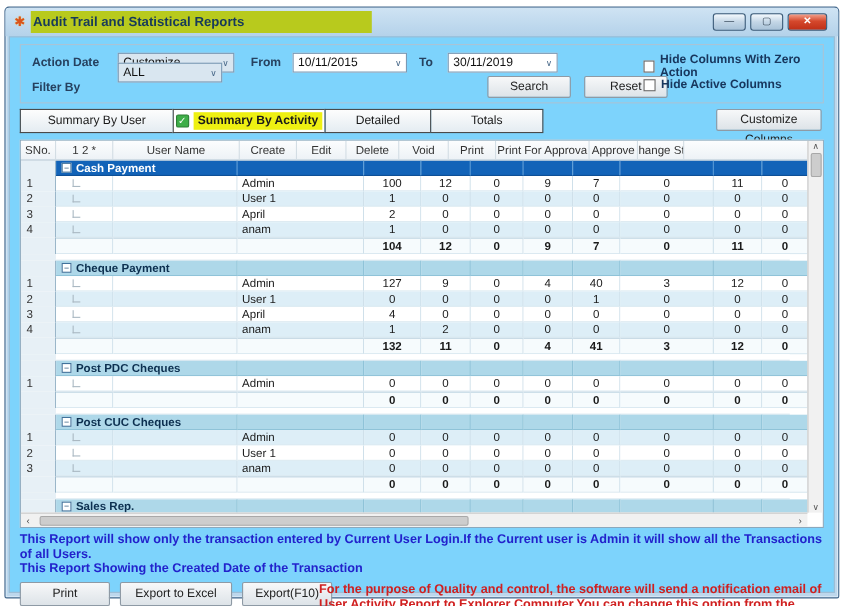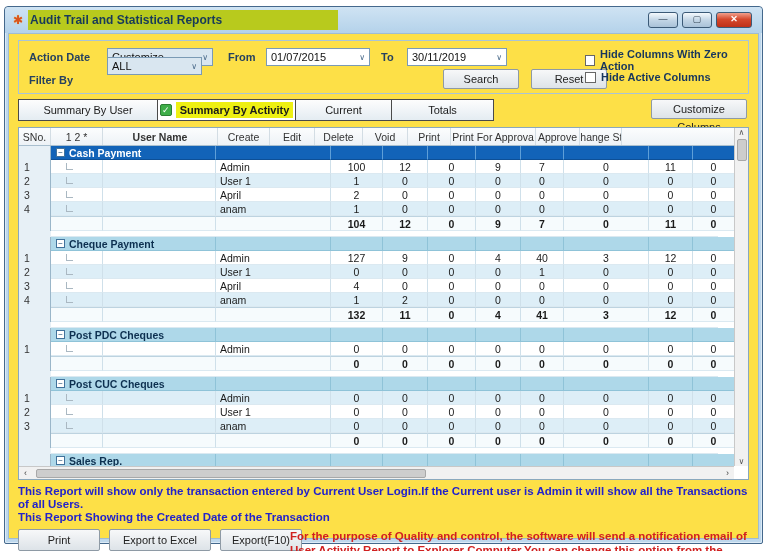--- a/index.html
+++ b/index.html
@@ -13,21 +13,21 @@
   .titlebar { position:relative; height:26px; display:flex; align-items:center; padding-left:8px;
     background:linear-gradient(#cfe3f3,#b4d2ea); border-radius:4px 4px 0 0; }
   .title-icon { font-size:12px; color:#d9531e; margin-right:5px; text-shadow:0 0 1px #f7b32b; }
   .title-text { font-size:12px; font-weight:bold; color:#173a5a; background:#b8ca1d; padding:3px 10px 3px 2px; min-width:310px; }
   .win-buttons { position:absolute; right:10px; top:5px; display:flex; gap:4px; }
   .win-btn { width:30px; height:16px; border:1px solid #3b5a77; border-radius:3px; font-size:9px; line-height:13px;
     text-align:center; color:#345; background:linear-gradient(#f4f9fd,#c3d6e6 50%,#a9c2d8); cursor:default; }
   .win-btn.close { width:36px; background:linear-gradient(#f2a08c,#d5482c 45%,#bf3018); color:#fff; font-weight:bold; }
 
   
-  .client { position:absolute; left:3px; right:3px; top:26px; bottom:4px; background:#fde047;
+  .client { position:absolute; left:3px; right:3px; top:26px; bottom:4px; background:#7dd3fc;
     border:1px solid #9fbcd2; padding:6px 9px 0 9px; }
 
   
   .filter-panel { position:relative; height:54px; border:1px solid #a9c4d6; }
   .flabel { position:absolute; font-size:11px; font-weight:bold; color:#26415f; }
   .combo { position:absolute; height:18px; border:1px solid #7a9ab5; background:#d9e6f0; font-size:11px;
     display:flex; align-items:center; padding:0 4px; color:#111; }
   .combo.white { background:#fff; }
   .combo .arrow { margin-left:auto; font-size:8px; color:#4a6a8a; }
   .btn { height:20px; border:1px solid #8e9aa5; border-radius:2px; background:linear-gradient(#f7f8f9,#dde3e8);
@@ -111,21 +111,21 @@
   <div class="client">
 
     <div class="filter-panel">
       <span class="flabel" style="left:10px;top:10px">Action Date</span>
       <div class="combo" style="left:88px;top:7px;width:106px">
         <span>Customize</span>
         <span class="arrow">∨</span>
       </div>
       <span class="flabel" style="left:209px;top:10px">From</span>
       <div class="combo white" style="left:247px;top:7px;width:104px">
-        <span>01/07/2015</span>
+        <span>10/11/2015</span>
         <span class="arrow">∨</span>
       </div>
       <span class="flabel" style="left:362px;top:10px">To</span>
       <div class="combo white" style="left:388px;top:7px;width:100px">
         <span>30/11/2019</span>
         <span class="arrow">∨</span>
       </div>
       <span class="flabel" style="left:10px;top:33px">Filter By</span>
       <div class="combo" style="left:88px;top:16px;width:95px">
         <span>ALL</span>
@@ -146,34 +146,34 @@
     <div class="tabs-row">
       <div class="tabs">
           <div class="tab" style="width: 139px;">
             <div class="tab-label">Summary By User</div>
           </div>
           <div class="tab active" style="width: 138px;">
             <div class="tab-check">✓</div>
             <div class="tab-label">Summary By Activity</div>
           </div>
           <div class="tab" style="width: 96px;">
-            <div class="tab-label">Current</div>
+            <div class="tab-label">Detailed</div>
           </div>
           <div class="tab" style="width: 103px;">
             <div class="tab-label">Totals</div>
           </div>
         </div>
       <div class="btn customize-btn">Customize Columns</div>
     </div>
 
     <div class="grid-outer">
       <div class="hrow">
           <div class="hcell" style="width: 32px;">SNo.</div>
           <div class="hcell" style="width: 52px;">1 2 *</div>
-          <div class="hcell" style="width: 115px; font-weight: bold;">User Name</div>
+          <div class="hcell" style="width: 115px;">User Name</div>
           <div class="hcell" style="width: 52px;">Create</div>
           <div class="hcell" style="width: 45px;">Edit</div>
           <div class="hcell" style="width: 48px;">Delete</div>
           <div class="hcell" style="width: 45px;">Void</div>
           <div class="hcell" style="width: 43px;">Print</div>
           <div class="hcell" style="width: 85px;">Print For Approva</div>
           <div class="hcell" style="width: 44px;">Approve</div>
           <div class="hcell" style="width: 42px;">Change Sta</div>
         </div>
       <div class="grid-body">

